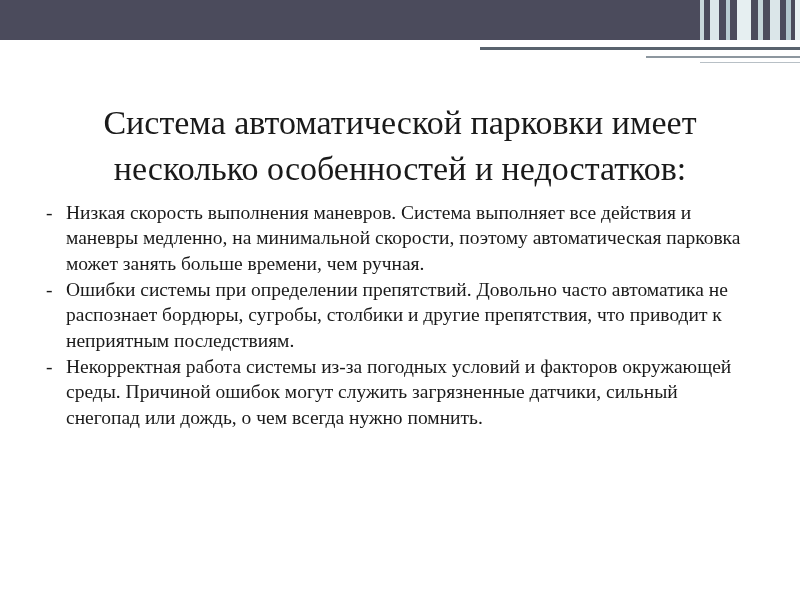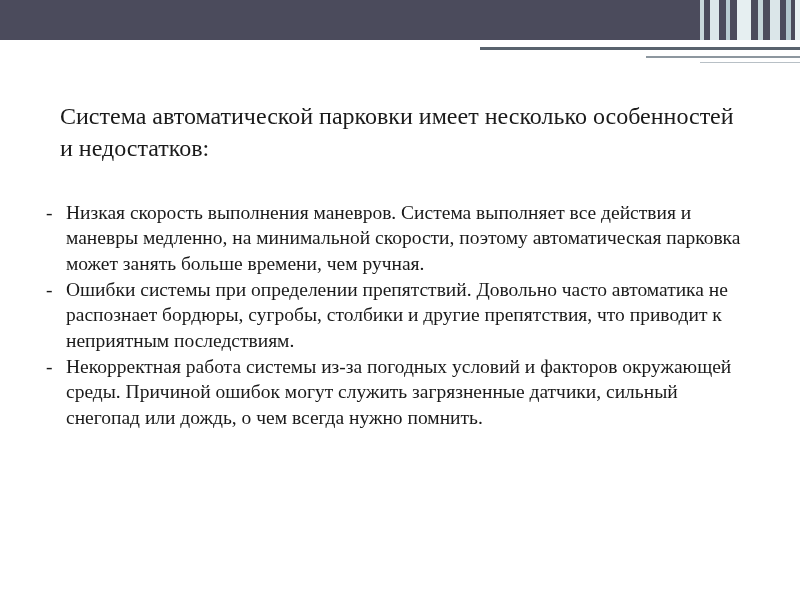--- a/index.html
+++ b/index.html
@@ -63,22 +63,22 @@
     top: 0;
     left: 0;
     width: 800px;
     height: 600px;
   }
   .title {
     position: absolute;
     top: 100px;
     left: 60px;
     width: 680px;
-    text-align: left;
-    font-size: 24px;
+    text-align: center;
+    font-size: 34px;
     line-height: 1.35;
     color: #1a1a1a;
     font-family: "Liberation Serif", serif;
   }
   .bullets {
     position: absolute;
     top: 200px;
     left: 44px;
     width: 712px;
     color: #1a1a1a;

